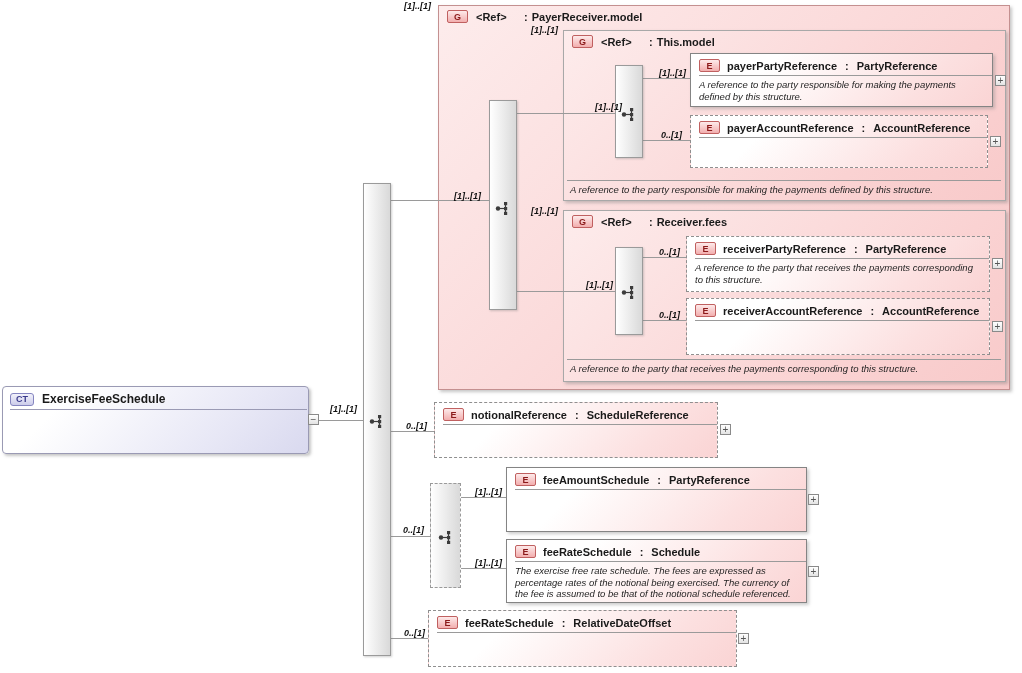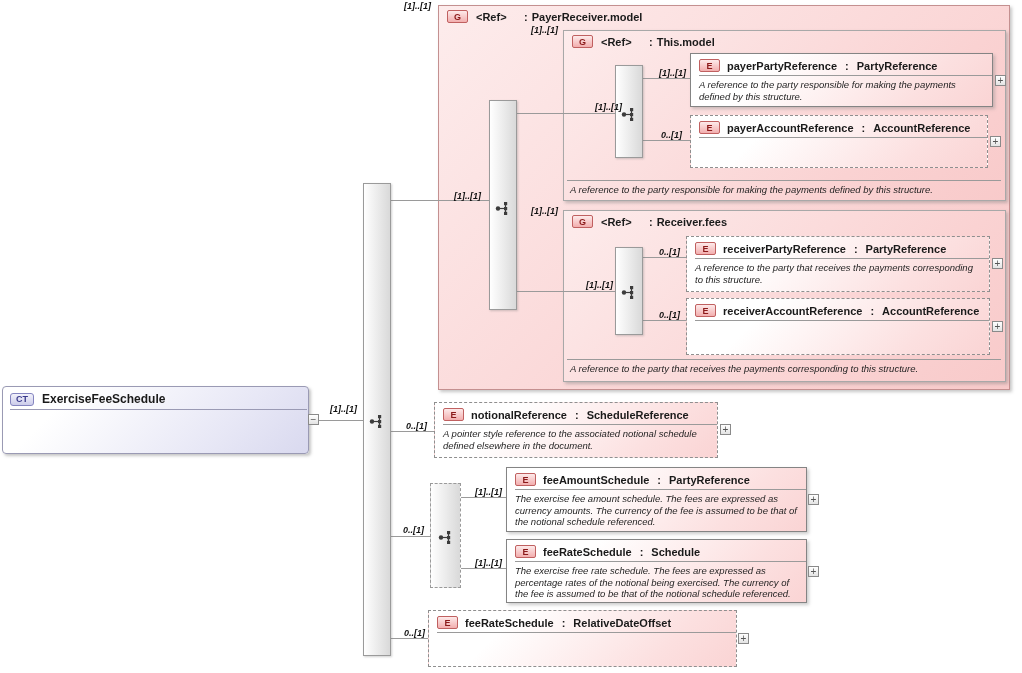--- a/index.html
+++ b/index.html
@@ -229,33 +229,31 @@
   <div class="toggle" style="left:992px; top:321px;">+</div>
 
   <div class="elem dashed" style="left:434px; top:402px; width:284px; height:56px;">
     <div class="elem-header">
         <span class="badge badge-e">E</span>
         <span>notionalReference</span>
         <span class="esep">:</span>
         <span>ScheduleReference</span>
       </div>
     <div class="elem-divider"></div>
-    <div class="elem-desc">A pointer style reference to the associated notional schedule defined elsewhere in the document.</div>
   </div>
   <div class="toggle" style="left:720px; top:424px;">+</div>
 
   <div class="elem" style="left:506px; top:467px; width:301px; height:65px;">
     <div class="elem-header">
         <span class="badge badge-e">E</span>
         <span>feeAmountSchedule</span>
         <span class="esep">:</span>
         <span>PartyReference</span>
       </div>
     <div class="elem-divider"></div>
-    <div class="elem-desc">The exercise fee amount schedule. The fees are expressed as currency amounts. The currency of the fee is assumed to be that of the notional schedule referenced.</div>
   </div>
   <div class="toggle" style="left:808px; top:494px;">+</div>
 
   <div class="elem" style="left:506px; top:539px; width:301px; height:64px;">
     <div class="elem-header">
         <span class="badge badge-e">E</span>
         <span>feeRateSchedule</span>
         <span class="esep">:</span>
         <span>Schedule</span>
       </div>

